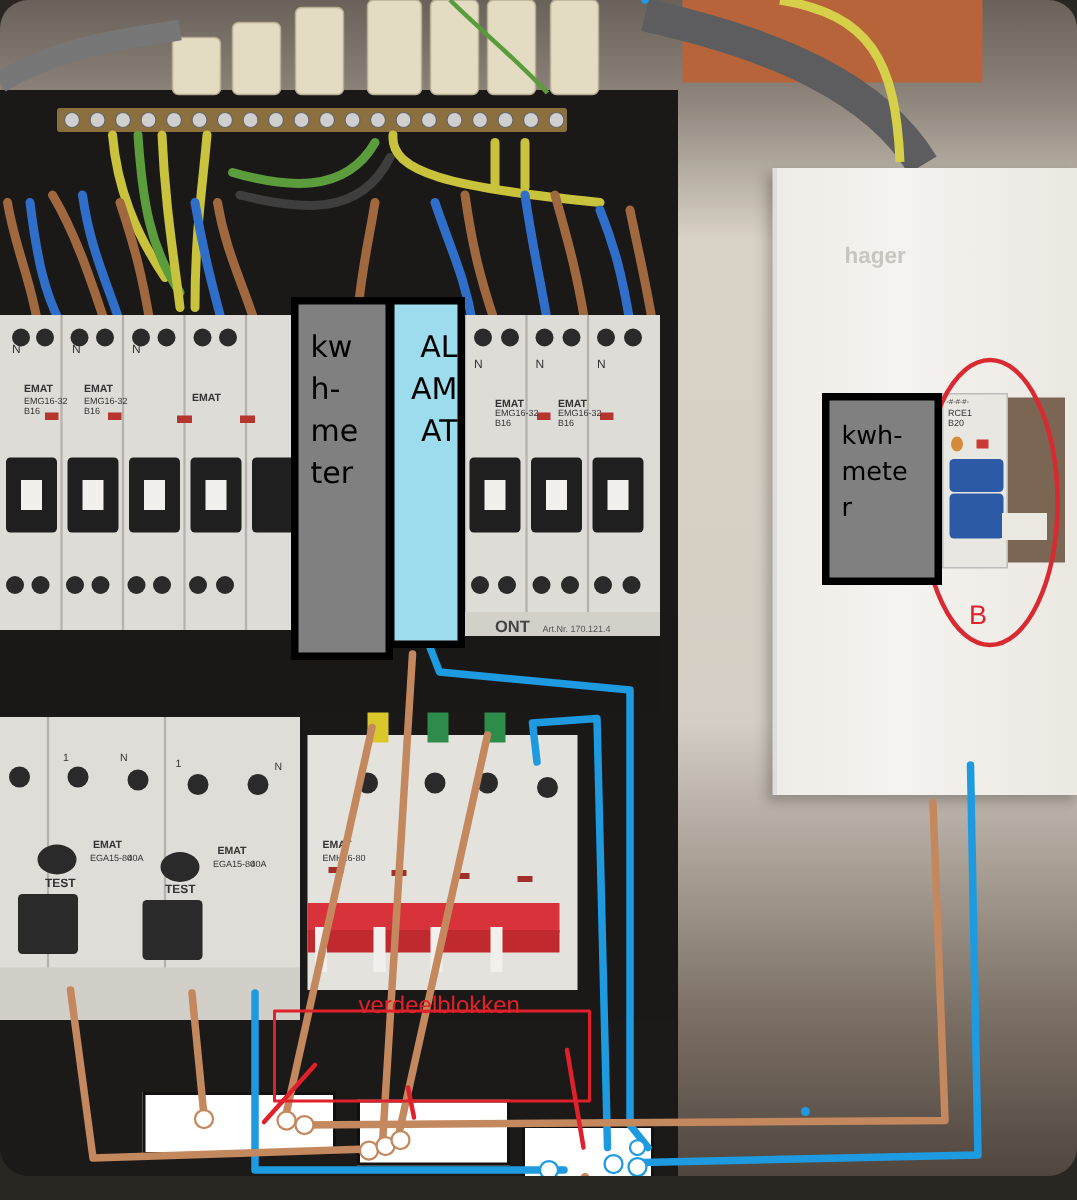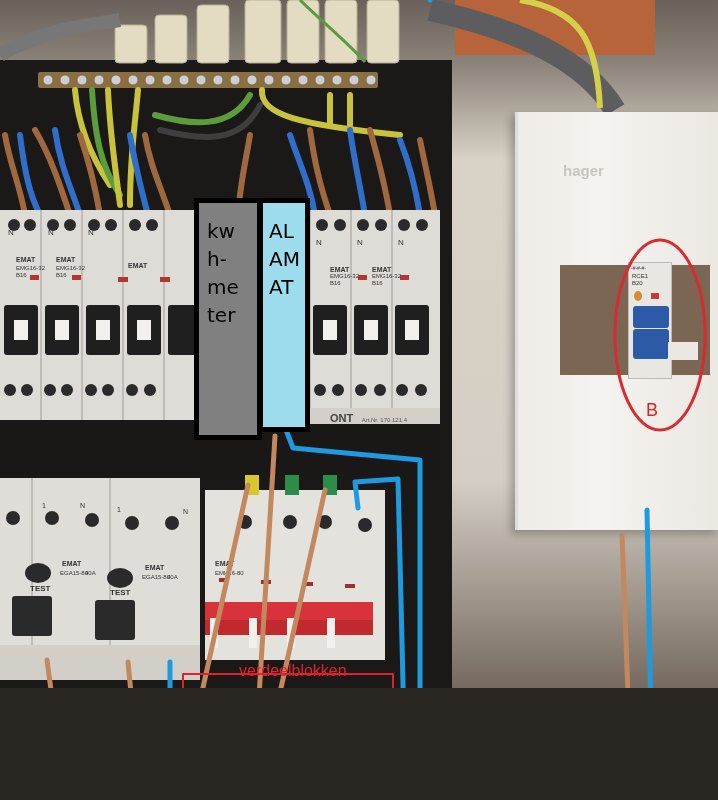--- a/index.html
+++ b/index.html
@@ -1,17 +1,17 @@
 <!DOCTYPE html>
 <html><head>
 <meta charset="utf-8">
 <style>
   html,body{margin:0;padding:0;background:#2a2622;}
   body{width:718px;height:800px;overflow:hidden;position:relative;font-family:"Liberation Sans",sans-serif;}
-  .scene{position:absolute;left:0;top:0;width:718px;height:688px;overflow:hidden;}
+  .scene{position:absolute;left:0;top:0;width:718px;height:784px;overflow:hidden;border-radius:19px;}
   .abs{position:absolute;}
   .label-box{position:absolute;border:5px solid #000;box-sizing:border-box;color:#000;font-family:"DejaVu Sans",sans-serif;font-size:20px;line-height:28px;padding:14px 0 0 8px;}
   .mcb-text{position:absolute;font-size:6px;color:#333;font-family:"Liberation Sans",sans-serif;}
   .red-label{position:absolute;color:#e0202a;font-family:"Liberation Sans",sans-serif;}
 </style>
 </head>
 <body>
 
 <div class="scene">
 
@@ -332,21 +332,26 @@
     <circle cx="390" cy="785" r="3" fill="#c4885f"></circle>
     <circle cx="537" cy="741" r="3" fill="#1e9be0"></circle>
   </svg>
 
   <div class="label-box" style="left:194px;top:198px;width:68px;height:242px;background:#808080;">
     <div>kw</div>
     <div>h-</div>
     <div>me</div>
     <div>ter</div>
   </div>
-  <div class="label-box" style="left:258px;top:198px;width:52px;height:234px;background:#9ddcec;padding-left:6px;">
+  <div class="label-box" style="left:258px;top:198px;width:52px;height:234px;background:#9ddcec;padding-left:6px;text-align:right;">
     <div>AL</div>
     <div>AM</div>
     <div>AT</div>
   </div>
+  <div class="label-box" style="left:548px;top:262px;width:80px;height:128px;background:#808080;font-size:17px;line-height:24px;padding-top:12px;">
+    <div>kwh-</div>
+    <div>mete</div>
+    <div>r</div>
+  </div>
 
   <div class="red-label" style="left:646px;top:400px;font-size:18px;">B</div>
   <div class="red-label" style="left:239px;top:662px;font-size:16px;">verdeelblokken</div>
 </div>
 
 </body></html>

